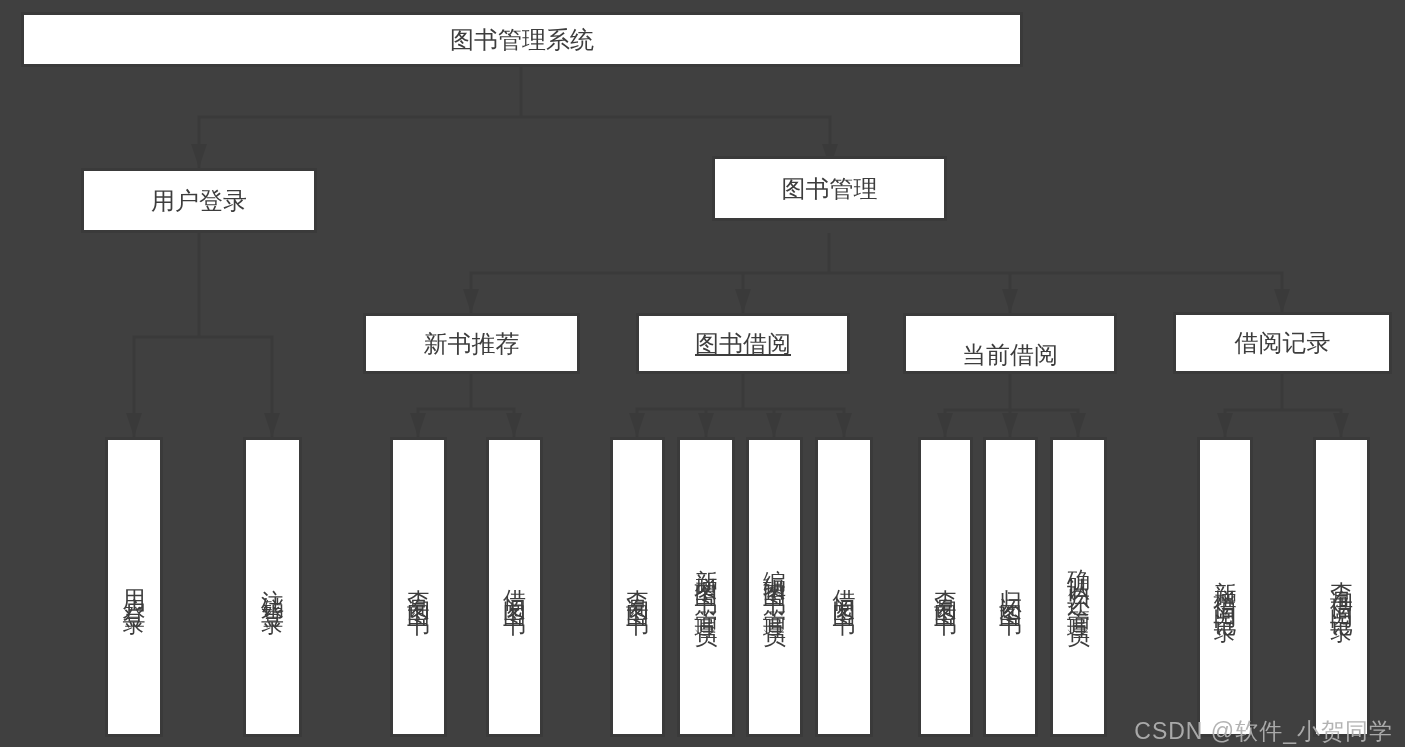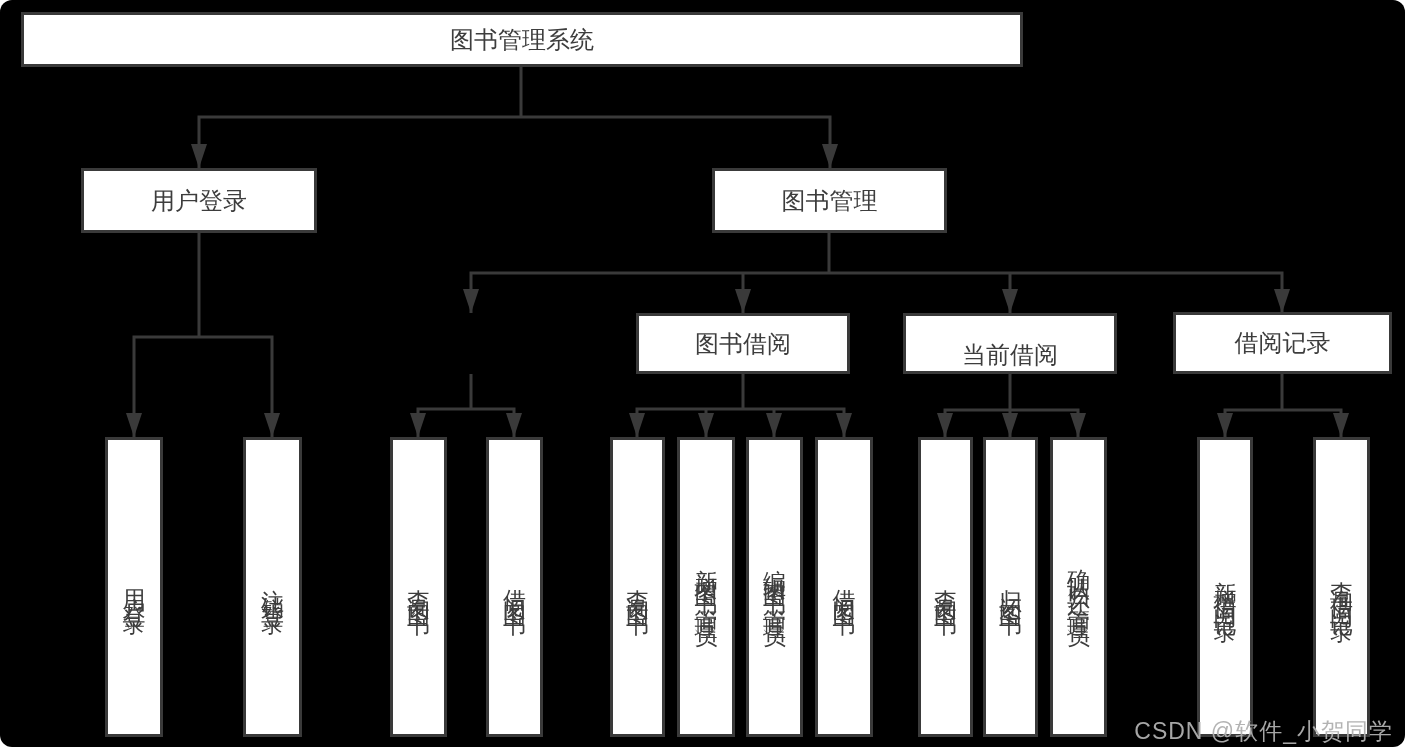--- a/index.html
+++ b/index.html
@@ -1,20 +1,19 @@
 <!DOCTYPE html>
 <html><head>
 <meta charset="utf-8">
 <style>
   html,body{margin:0;padding:0;background:#ffffff;}
   .canvas{
-    position:relative;width:1405px;height:747px;background:#000000;
+    position:relative;width:1405px;height:747px;background:#404040;
     font-family:"Liberation Sans","DejaVu Sans",sans-serif;overflow:hidden;
     color:#3d3d3d;
-    border-radius:12px;
   }
   svg.wires{position:absolute;left:0;top:0;display:block;}
   .node{
     position:absolute;box-sizing:border-box;background:#ffffff;
     border:3px solid #3a3a3a;display:flex;align-items:center;justify-content:center;
     font-size:24px;color:#3d3d3d;white-space:nowrap;z-index:2;
   }
   .leaf{
     position:absolute;box-sizing:border-box;background:#ffffff;
     border:3px solid #3a3a3a;display:flex;align-items:center;justify-content:center;
@@ -65,25 +64,28 @@
     </g>
   </svg>
 
   <div class="node" style="left:21px;top:12px;width:1002px;height:55px;">
     <span>图书管理系统</span>
   </div>
 
   <div class="node" style="left:81px;top:168px;width:236px;height:65px;">
     <span>用户登录</span>
   </div>
-  <div class="node" style="left:712px;top:168px;width:235px;height:65px;justify-content:center;">
+  <div class="node" style="left:712px;top:156px;width:235px;height:65px;justify-content:center;">
     <span>图书管理</span>
   </div>
 
-  <div class="node" style="left:636px;top:313px;width:214px;height:61px;">
+  <div class="node" style="left:363px;top:313px;width:217px;height:61px;">
+    <span>新书推荐</span>
+  </div>
+  <div class="node" style="left:636px;top:313px;width:214px;height:61px;text-decoration:underline;">
     <span>图书借阅</span>
   </div>
   <div class="node" style="left:903px;top:313px;width:214px;height:61px;align-items:flex-end;">
     <span>当前借阅</span>
   </div>
   <div class="node" style="left:1173px;top:312px;width:219px;height:62px;">
     <span>借阅记录</span>
   </div>
 
   <div class="leaf" style="left:105px;top:437px;width:58px;height:300px;">

